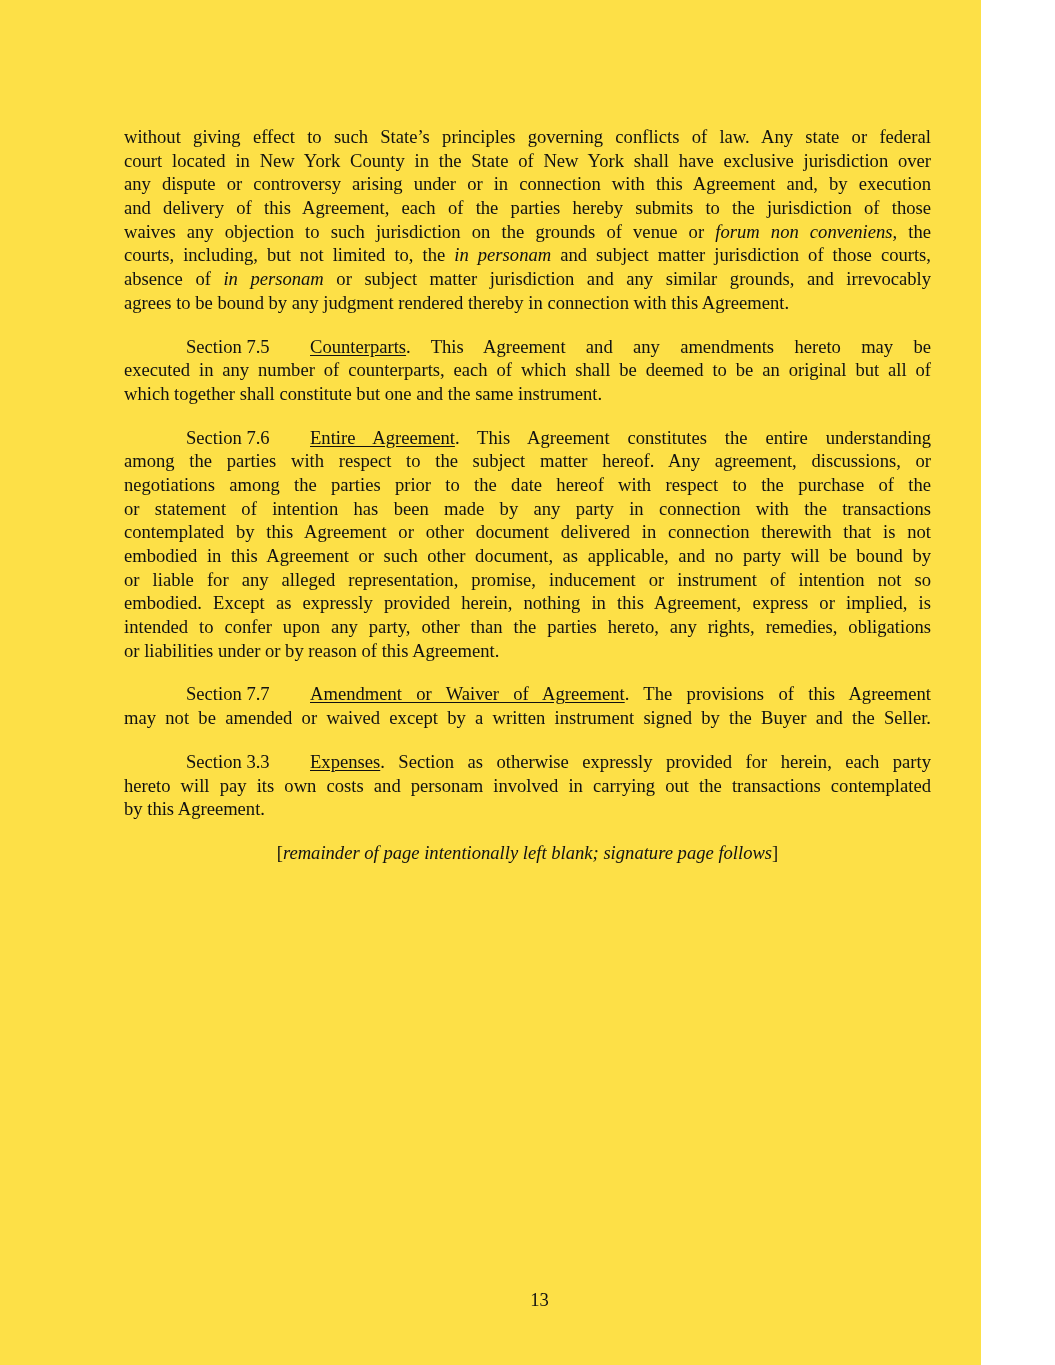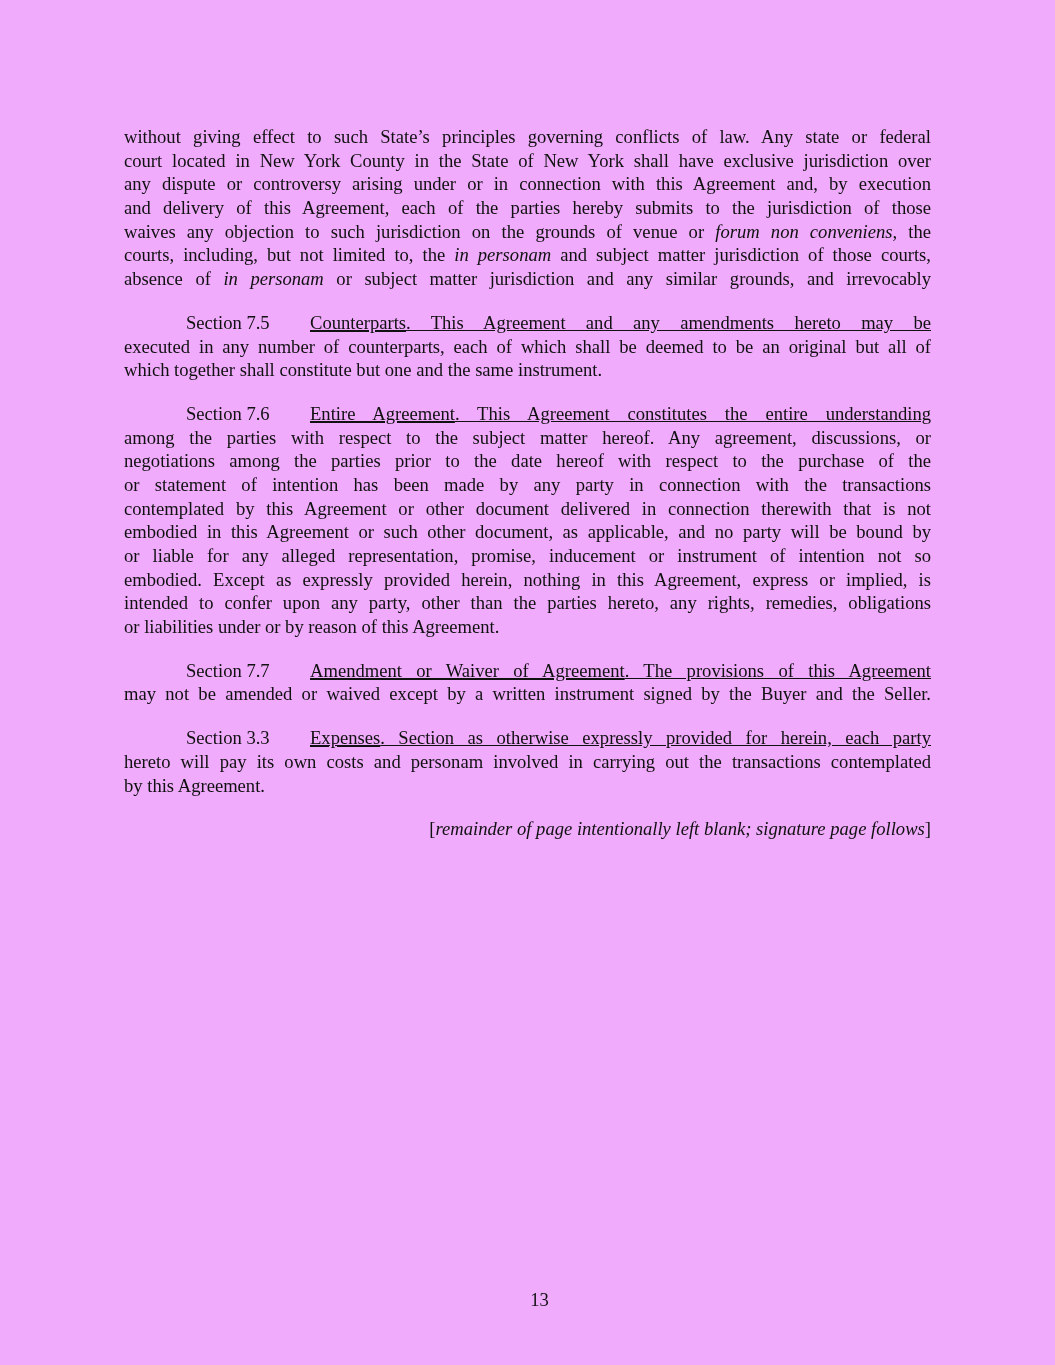--- a/index.html
+++ b/index.html
@@ -1,54 +1,55 @@
 <!DOCTYPE html>
 <html><head>
 <meta charset="utf-8">
 <style>
   html, body { margin: 0; padding: 0; background: #ffffff; }
   body { width: 1055px; height: 1365px; position: relative; overflow: hidden; }
   .page {
-    position: absolute; left: 0; top: 0; width: 1055px; height: 1365px; background: #f0abfc;
+    position: absolute; left: 0; top: 0; width: 981px; height: 1365px; background: #fde047;
     font-family: "Liberation Serif", "DejaVu Serif", serif;
     color: #111111; font-size: 18.6px;
   }
   .content { position: absolute; left: 124px; width: 807px; top: 125px; }
   .para { margin: 0 0 20px 0; }
   .line {
     height: 23.7px; line-height: 23.7px; white-space: nowrap;
     text-align: justify; text-align-last: justify; overflow: visible;
   }
   .line.last { text-align-last: left; }
-  .line.indent { padding-left: 62px; text-decoration: underline; }
+  .line.indent { padding-left: 62px; }
   .sec-num { display: inline-block; width: 124px; text-align-last: left; }
   .heading { text-decoration: underline; text-underline-offset: 2px; }
   em { font-style: italic; }
   .center-line {
-    text-align: right; height: 24px; line-height: 24px; margin-top: 0;
+    text-align: center; height: 24px; line-height: 24px; margin-top: 0;
   }
   .page-number {
     position: absolute; left: 12px; width: 1055px; top: 1288px; text-align: center;
     font-size: 18.6px; line-height: 24px;
   }
 </style>
 </head>
 <body>
 
 <div class="page">
   <div class="content">
 
     <div class="para">
       <div class="line"><span>without giving effect to such State’s principles governing conflicts of law.  Any state or federal</span></div>
       <div class="line"><span>court located in New York County in the State of New York shall have exclusive jurisdiction over</span></div>
       <div class="line"><span>any dispute or controversy arising under or in connection with this Agreement and, by execution</span></div>
       <div class="line"><span>and delivery of this Agreement, each of the parties hereby submits to the jurisdiction of those</span></div>
       <div class="line"><span>waives any objection to such jurisdiction on the grounds of venue or </span><em>forum non conveniens,</em><span> the</span></div>
       <div class="line"><span>courts, including, but not limited to, the </span><em>in personam</em><span> and subject matter jurisdiction of those courts,</span></div>
       <div class="line"><span>absence of </span><em>in personam</em><span> or subject matter jurisdiction and any similar grounds, and irrevocably</span></div>
+      <div class="line last"><span>agrees to be bound by any judgment rendered thereby in connection with this Agreement.</span></div>
     </div>
 
     <div class="para">
       <div class="line indent"><span class="sec-num">Section 7.5</span><span class="heading">Counterparts</span><span>.  This Agreement and any amendments hereto may be</span></div>
       <div class="line">executed in any number of counterparts, each of which shall be deemed to be an original but all of</div>
       <div class="line last">which together shall constitute but one and the same instrument.</div>
     </div>
 
     <div class="para">
       <div class="line indent"><span class="sec-num">Section 7.6</span><span class="heading">Entire Agreement</span><span>.  This Agreement constitutes the entire understanding</span></div>

